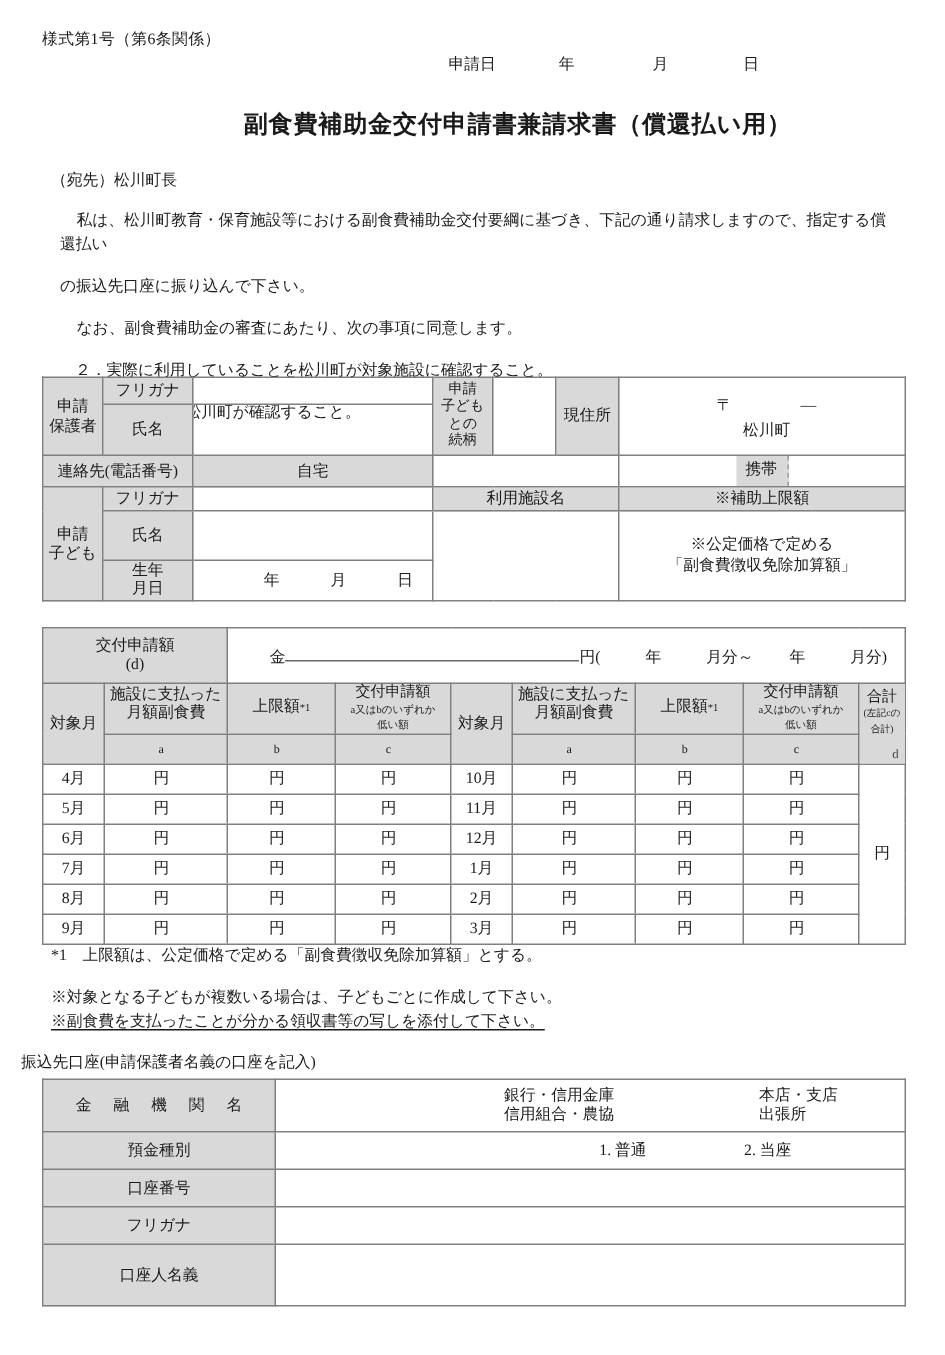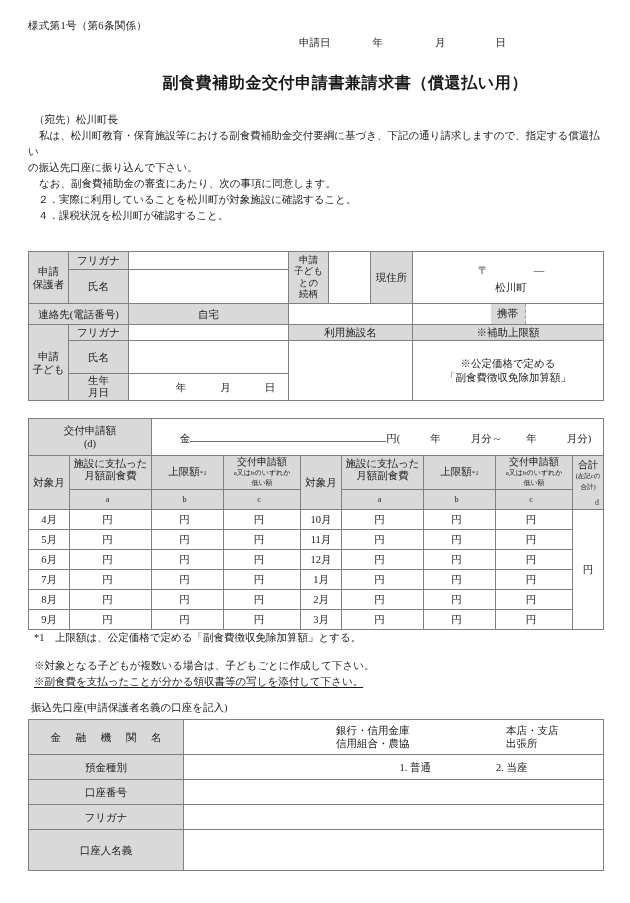--- a/index.html
+++ b/index.html
@@ -63,21 +63,21 @@
   }
 
   .body-text {
     position: absolute;
     left: 28px;
     top: 128px;
     width: 576px;
     font-size: 10.5px;
     line-height: 16.1px;
   }
-  .body-text p { margin: 0; }
+  .body-text p { margin: 12px; }
   .indent1 { text-indent: 11px; }
   .listline { padding-left: 10px; }
 
   
   table.form {
     border-collapse: collapse;
     table-layout: fixed;
     font-size: 10.5px;
     color: #1a1a1a;
   }
@@ -139,21 +139,21 @@
     font-size: 10.5px;
     line-height: 16px;
     width: 570px;
   }
   .notes p { margin: 0; }
   .notes .gap { height: 12px; }
   .underlined { text-decoration: underline; text-underline-offset: 2px; }
 
   .bank-caption {
     position: absolute;
-    left: 31px;
+    left: 14px;
     top: 701px;
     font-size: 10.5px;
     font-family: Liberation Serif, serif;
   }
 
   
   #tbl-bank {
     position: absolute;
     left: 28px;
     top: 719px;

